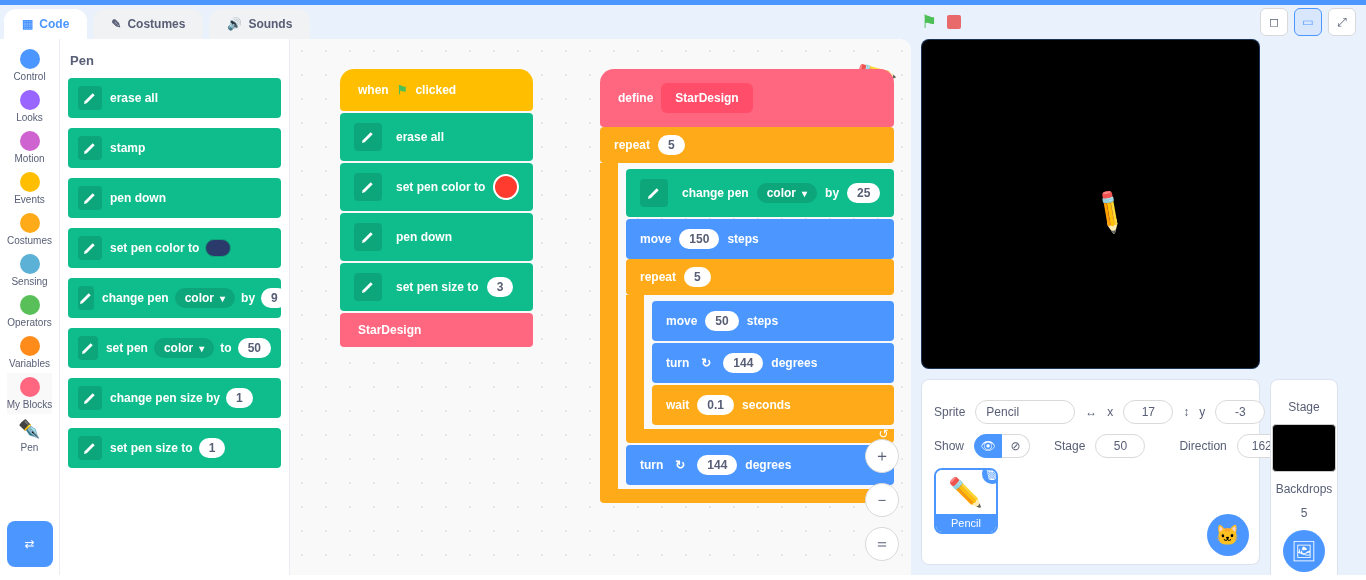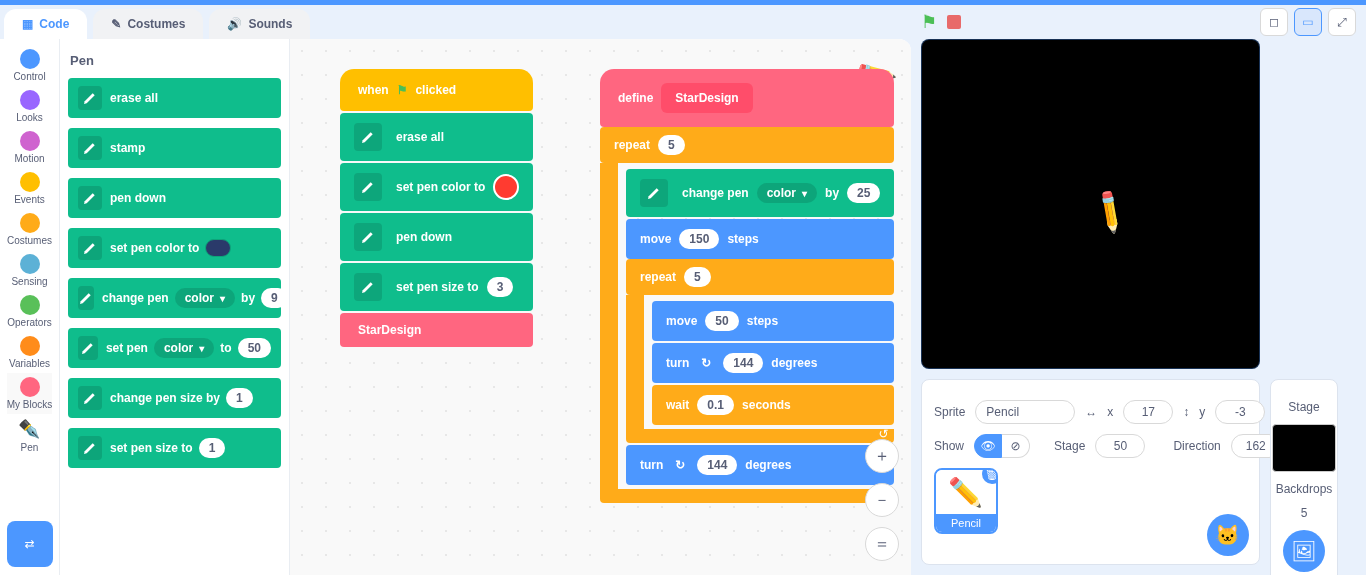--- a/index.html
+++ b/index.html
@@ -392,21 +392,21 @@
             <input class="sp-input small" value="-3" style="">
           </div>
           <div class="sp-row">
             <span>Show</span>
             <div class="mini-icons">
               <div class="mi active">👁</div>
               <div class="mi">⊘</div>
             </div>
             <span style="margin-left:14px">Stage</span>
             <input class="sp-input small" value="50" style="">
-            <span style="margin-left:18px">Direction</span>
+            <span style="margin-left:24px">Direction</span>
             <input class="sp-input small" value="162" style="">
           </div>
           <div class="sp-row">
             <div class="sprite-card">
               <div class="del">🗑</div>
               <div class="thumb">✏️</div>
               <div class="lbl">Pencil</div>
             </div>
           </div>
           <div class="fab">

